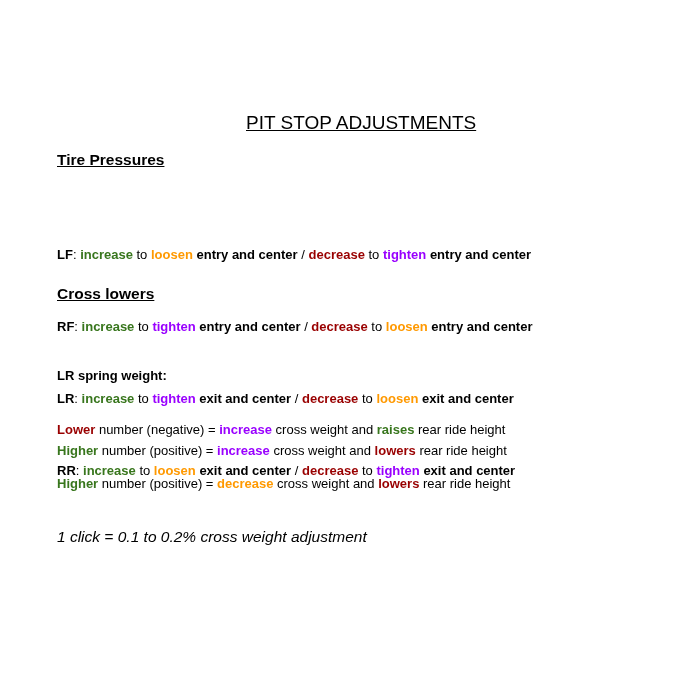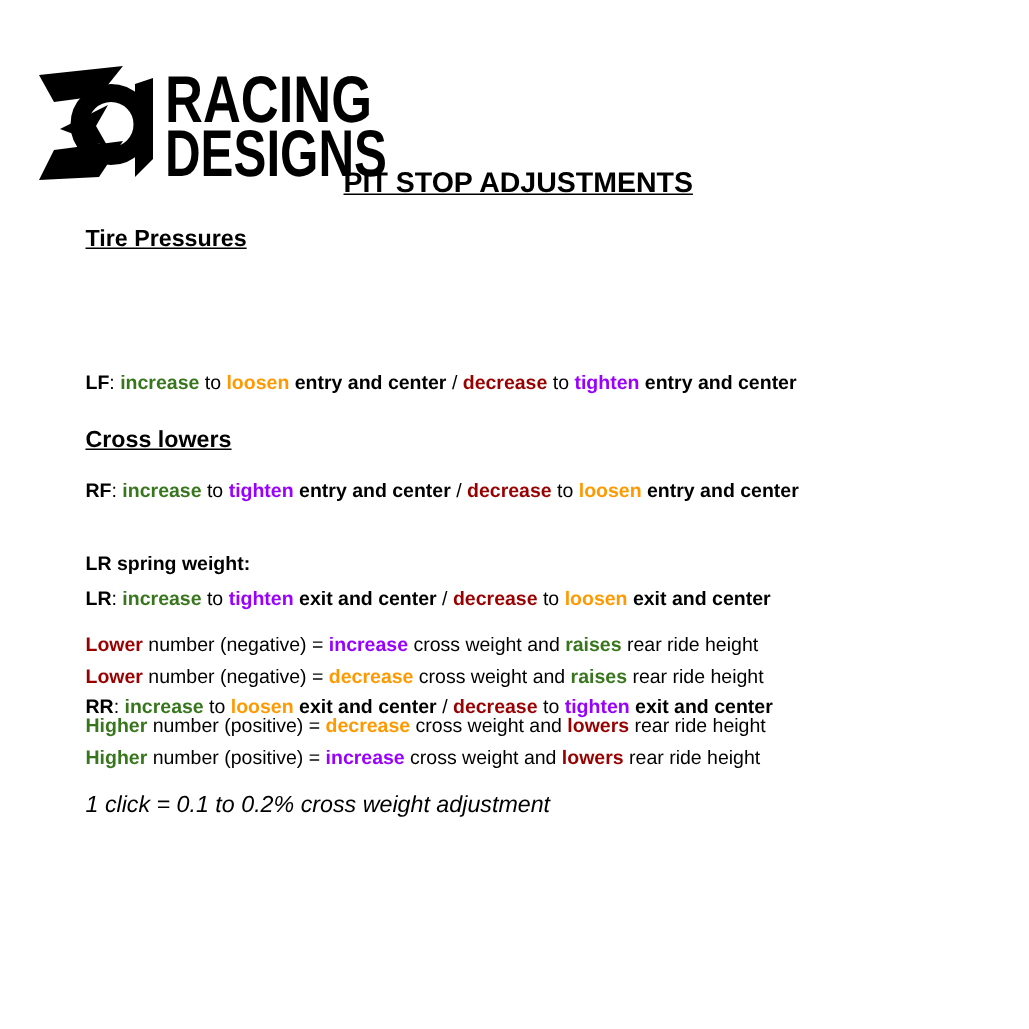--- a/index.html
+++ b/index.html
@@ -3,21 +3,21 @@
 <meta charset="utf-8">
 <style>
   html,body{margin:0;padding:0;background:#ffffff;}
   .page{
     position:relative;width:686px;height:686px;background:#ffffff;overflow:hidden;
     font-family:"Liberation Sans",sans-serif;color:#000;
   }
   .abs{position:absolute;}
   .logo{left:24px;top:44px;}
   .doc-heading{
-    left:229px;top:112px;font-size:19px;font-weight:bold;
+    left:246px;top:112px;font-size:19px;font-weight:normal;
     text-decoration:underline;white-space:pre;
   }
   .sec-heading{
     font-size:15.5px;font-weight:bold;text-decoration:underline;white-space:pre;
   }
   .tire-heading{left:57px;top:151px;text-align:center;}
   .cross-heading{left:57px;top:285px;}
   .body-block{left:57px;font-size:13px;line-height:18px;white-space:pre;}
   .tire-lines{top:192px;}
   .lr-block{top:331px;}
@@ -25,33 +25,20 @@
   .note-line{left:57px;top:480px;font-size:15.5px;font-style:italic;white-space:pre;margin-top:48px;}
   .b{font-weight:bold;}
   .line{height:18px;}
   svg text{font-family:"Liberation Sans",sans-serif;}
 </style>
 </head>
 <body>
 
 <div class="page">
 
-  <div class="abs logo">
-    <svg width="240" height="78" viewBox="0 0 240 78">
-      <g fill="#000">
-        <path d="M2,6 L58,0 L42,20 L12,24 Z"></path>
-        <path d="M16,42 L48,26 L40,40 L48,54 Z"></path>
-        <path d="M2,76 L12,56 L58,50 L42,74 Z"></path>
-        <circle cx="50" cy="39" r="21" fill="none" stroke="#000" stroke-width="12"></circle>
-        <path d="M66,12 L78,8 L78,62 L66,74 Z"></path>
-      </g>
-      <text x="86" y="37" font-size="44" font-weight="bold" fill="#000" textLength="138" lengthAdjust="spacingAndGlyphs">RACING</text>
-      <text x="86" y="73" font-size="44" font-weight="bold" fill="#000" textLength="148" lengthAdjust="spacingAndGlyphs">DESIGNS</text>
-    </svg>
-  </div>
 
   <div class="abs doc-heading">PIT STOP ADJUSTMENTS</div>
 
   <div class="abs sec-heading tire-heading">Tire Pressures</div>
 
   <div class="abs body-block tire-lines">
     
     <div class="line"><span class="b">LF</span><span>: </span><span class="b" style="color: rgb(56, 118, 29);">increase</span><span> to </span><span class="b" style="color: rgb(255, 153, 0);">loosen</span><span class="b"> entry and center</span><span> / </span><span class="b" style="color: rgb(153, 0, 0);">decrease</span><span> to </span><span class="b" style="color: rgb(153, 0, 255);">tighten</span><span class="b"> entry and center</span></div>
     
     <div class="line"><span class="b">RF</span><span>: </span><span class="b" style="color: rgb(56, 118, 29);">increase</span><span> to </span><span class="b" style="color: rgb(153, 0, 255);">tighten</span><span class="b"> entry and center</span><span> / </span><span class="b" style="color: rgb(153, 0, 0);">decrease</span><span> to </span><span class="b" style="color: rgb(255, 153, 0);">loosen</span><span class="b"> entry and center</span></div>
@@ -63,19 +50,18 @@
 
   <div class="abs sec-heading cross-heading">Cross lowers</div>
 
   <div class="abs body-block lr-block">
     <div class="line b">LR spring weight:</div>
     <div class="line"><span class="b" style="color: rgb(153, 0, 0);">Lower</span><span> number (negative) = </span><span class="b" style="color: rgb(153, 0, 255);">increase</span><span> cross weight and </span><span class="b" style="color: rgb(56, 118, 29);">raises</span><span> rear ride height</span></div>
     <div class="line"><span class="b" style="color: rgb(56, 118, 29);">Higher</span><span> number (positive) = </span><span class="b" style="color: rgb(255, 153, 0);">decrease</span><span> cross weight and </span><span class="b" style="color: rgb(153, 0, 0);">lowers</span><span> rear ride height</span></div>
   </div>
 
   <div class="abs body-block rr-block">
-    <div class="line"><span class="b" style="color: rgb(153, 0, 0);">Lower</span><span> number (negative) = </span><span class="b" style="color: rgb(255, 153, 0);">decrease</span><span> cross weight and </span><span class="b" style="color: rgb(56, 118, 29);">raises</span><span> rear ride height</span></div>
     <div class="line"><span class="b" style="color: rgb(56, 118, 29);">Higher</span><span> number (positive) = </span><span class="b" style="color: rgb(153, 0, 255);">increase</span><span> cross weight and </span><span class="b" style="color: rgb(153, 0, 0);">lowers</span><span> rear ride height</span></div>
   </div>
 
   <div class="abs note-line">1 click = 0.1 to 0.2% cross weight adjustment</div>
 
 </div>
 
 </body></html>

